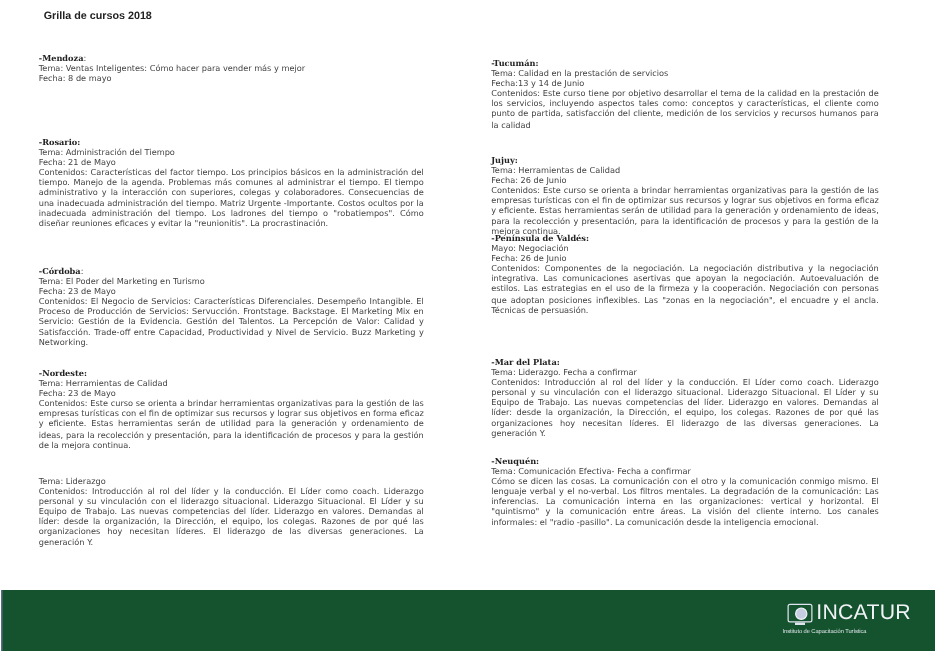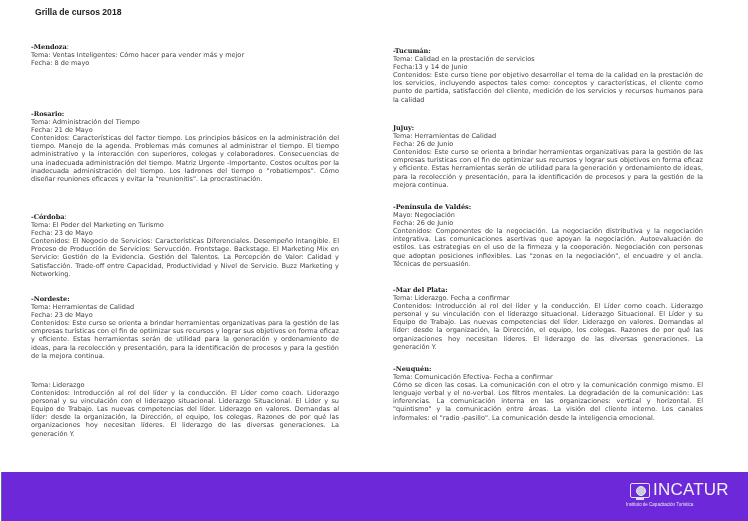--- a/index.html
+++ b/index.html
@@ -12,21 +12,21 @@
   .col { position: absolute; top: 0; }
   .col-left { left: 31px; width: 308px; }
   .col-right { left: 393px; width: 310px; }
   .section { position: absolute; left: 0; width: 100%; font-size: 6.55px; line-height: 8.1px; color: #444; }
   .section p { margin: 0; }
   .region { font-family: "DejaVu Serif", serif; font-weight: bold; color: #222; }
   .region-colon { color: #444; }
   .justify { text-align: justify; text-align-last: left; }
   .footer {
     position: absolute; left: 1px; right: 0; top: 472px; height: 49px;
-    background: #6d28d9; border-left: 1px solid #5e6a90;
+    background: #14532d; border-left: 1px solid #5e6a90;
   }
   .logo { position: absolute; right: 16px; top: 8px; width: 108px; height: 32px; }
   .logo-row { display: flex; align-items: center; height: 20px; }
   .logo-mark {
     width: 20px; height: 15px; border: 1.4px solid #dfe3ee; border-radius: 2px;
     position: relative; margin-right: 3px; margin-left: 6px;
   }
   .logo-mark::before {
     content: ""; position: absolute; left: 5px; top: 2px; width: 8px; height: 8px;
     border-radius: 50%; background: #c7cde0; border: 1px solid #eef0f6;
@@ -84,21 +84,21 @@
     <p class="justify">Contenidos: Este curso tiene por objetivo desarrollar el tema de la calidad en la prestación de los servicios, incluyendo aspectos tales como: conceptos y características, el cliente como punto de partida, satisfacción del cliente, medición de los servicios y recursos humanos para la calidad</p>
   </div>
 
   <div class="section" style="top:124px;">
     <p><span class="region">Jujuy:</span></p>
     <p>Tema: Herramientas de Calidad</p>
     <p>Fecha: 26 de Junio</p>
     <p class="justify">Contenidos: Este curso se orienta a brindar herramientas organizativas para la gestión de las empresas turísticas con el fin de optimizar sus recursos y lograr sus objetivos en forma eficaz y eficiente. Estas herramientas serán de utilidad para la generación y ordenamiento de ideas, para la recolección y presentación, para la identificación de procesos y para la gestión de la mejora continua.</p>
   </div>
 
-  <div class="section" style="top:203px;">
+  <div class="section" style="top:187px;">
     <p><span class="region">-Península de Valdés:</span></p>
     <p>Mayo: Negociación</p>
     <p>Fecha: 26 de Junio</p>
     <p class="justify">Contenidos: Componentes de la negociación. La negociación distributiva y la negociación integrativa. Las comunicaciones asertivas que apoyan la negociación. Autoevaluación de estilos. Las estrategias en el uso de la firmeza y la cooperación. Negociación con personas que adoptan posiciones inflexibles. Las "zonas en la negociación", el encuadre y el ancla. Técnicas de persuasión.</p>
   </div>
 
   <div class="section" style="top:286px;">
     <p><span class="region">-Mar del Plata:</span></p>
     <p>Tema: Liderazgo. Fecha a confirmar</p>
     <p class="justify">Contenidos: Introducción al rol del líder y la conducción. El Líder como coach. Liderazgo personal y su vinculación con el liderazgo situacional. Liderazgo Situacional. El Líder y su Equipo de Trabajo. Las nuevas competencias del líder. Liderazgo en valores. Demandas al líder: desde la organización, la Dirección, el equipo, los colegas. Razones de por qué las organizaciones hoy necesitan líderes. El liderazgo de las diversas generaciones. La generación Y.</p>

